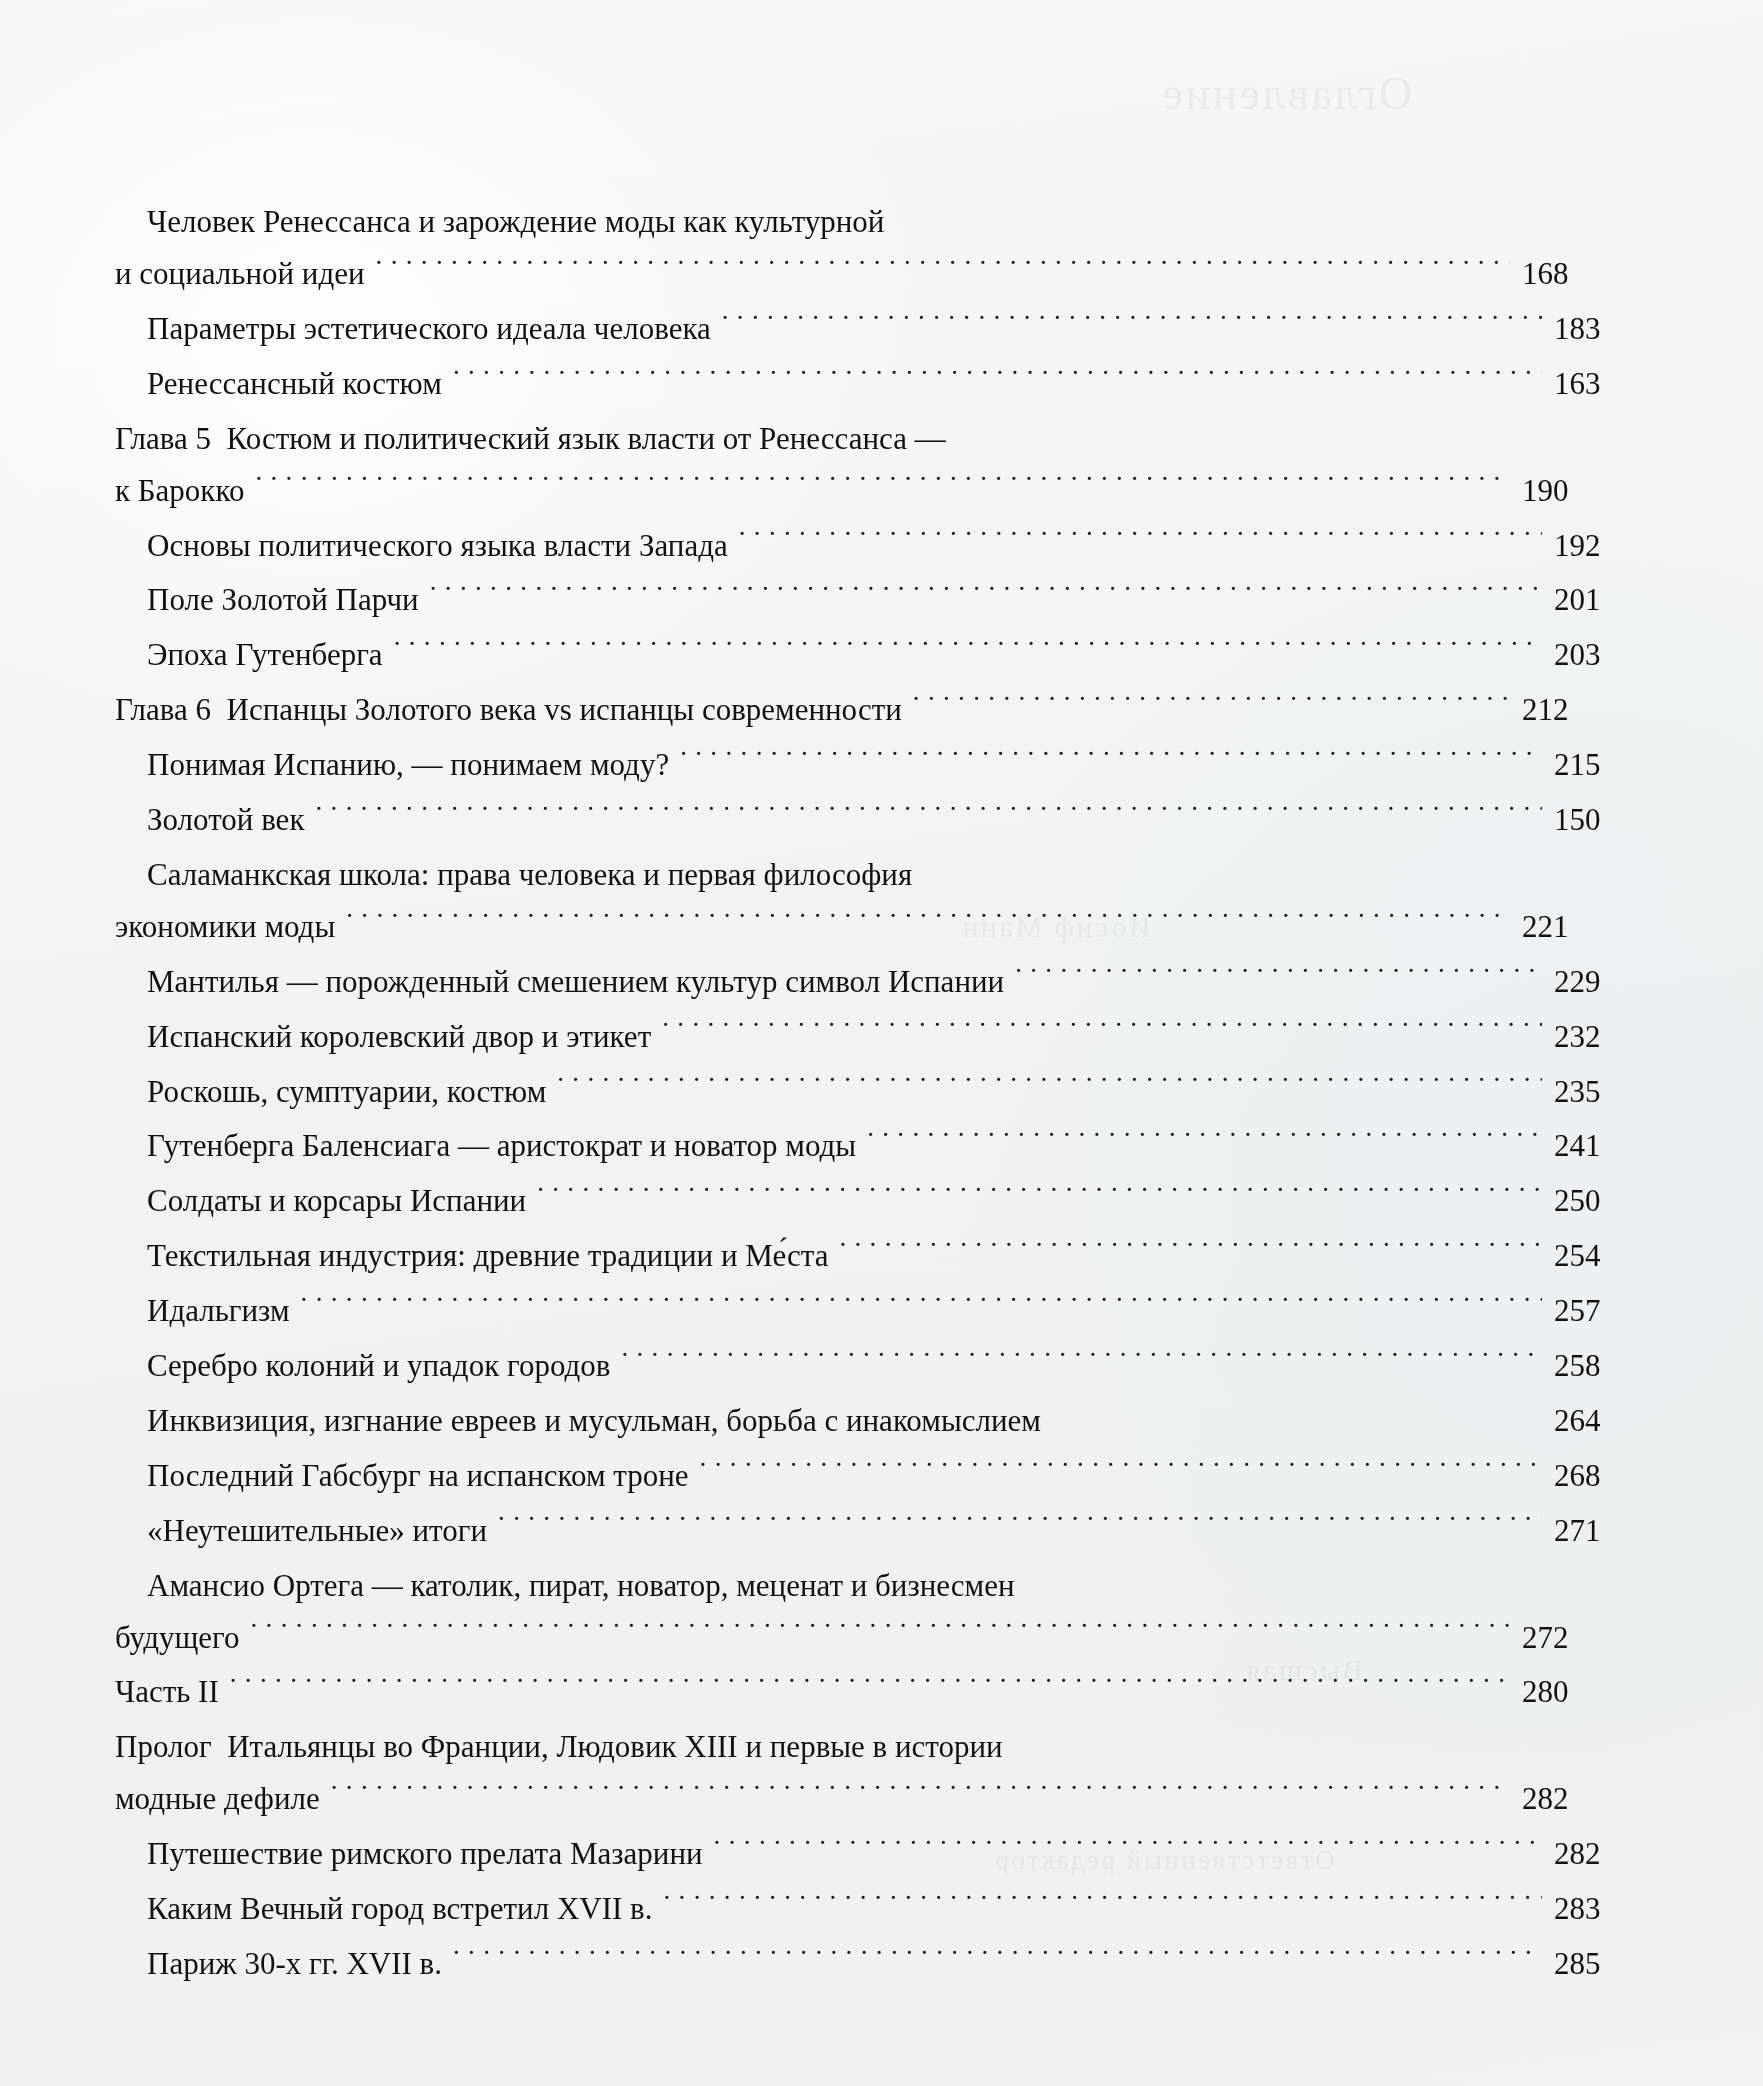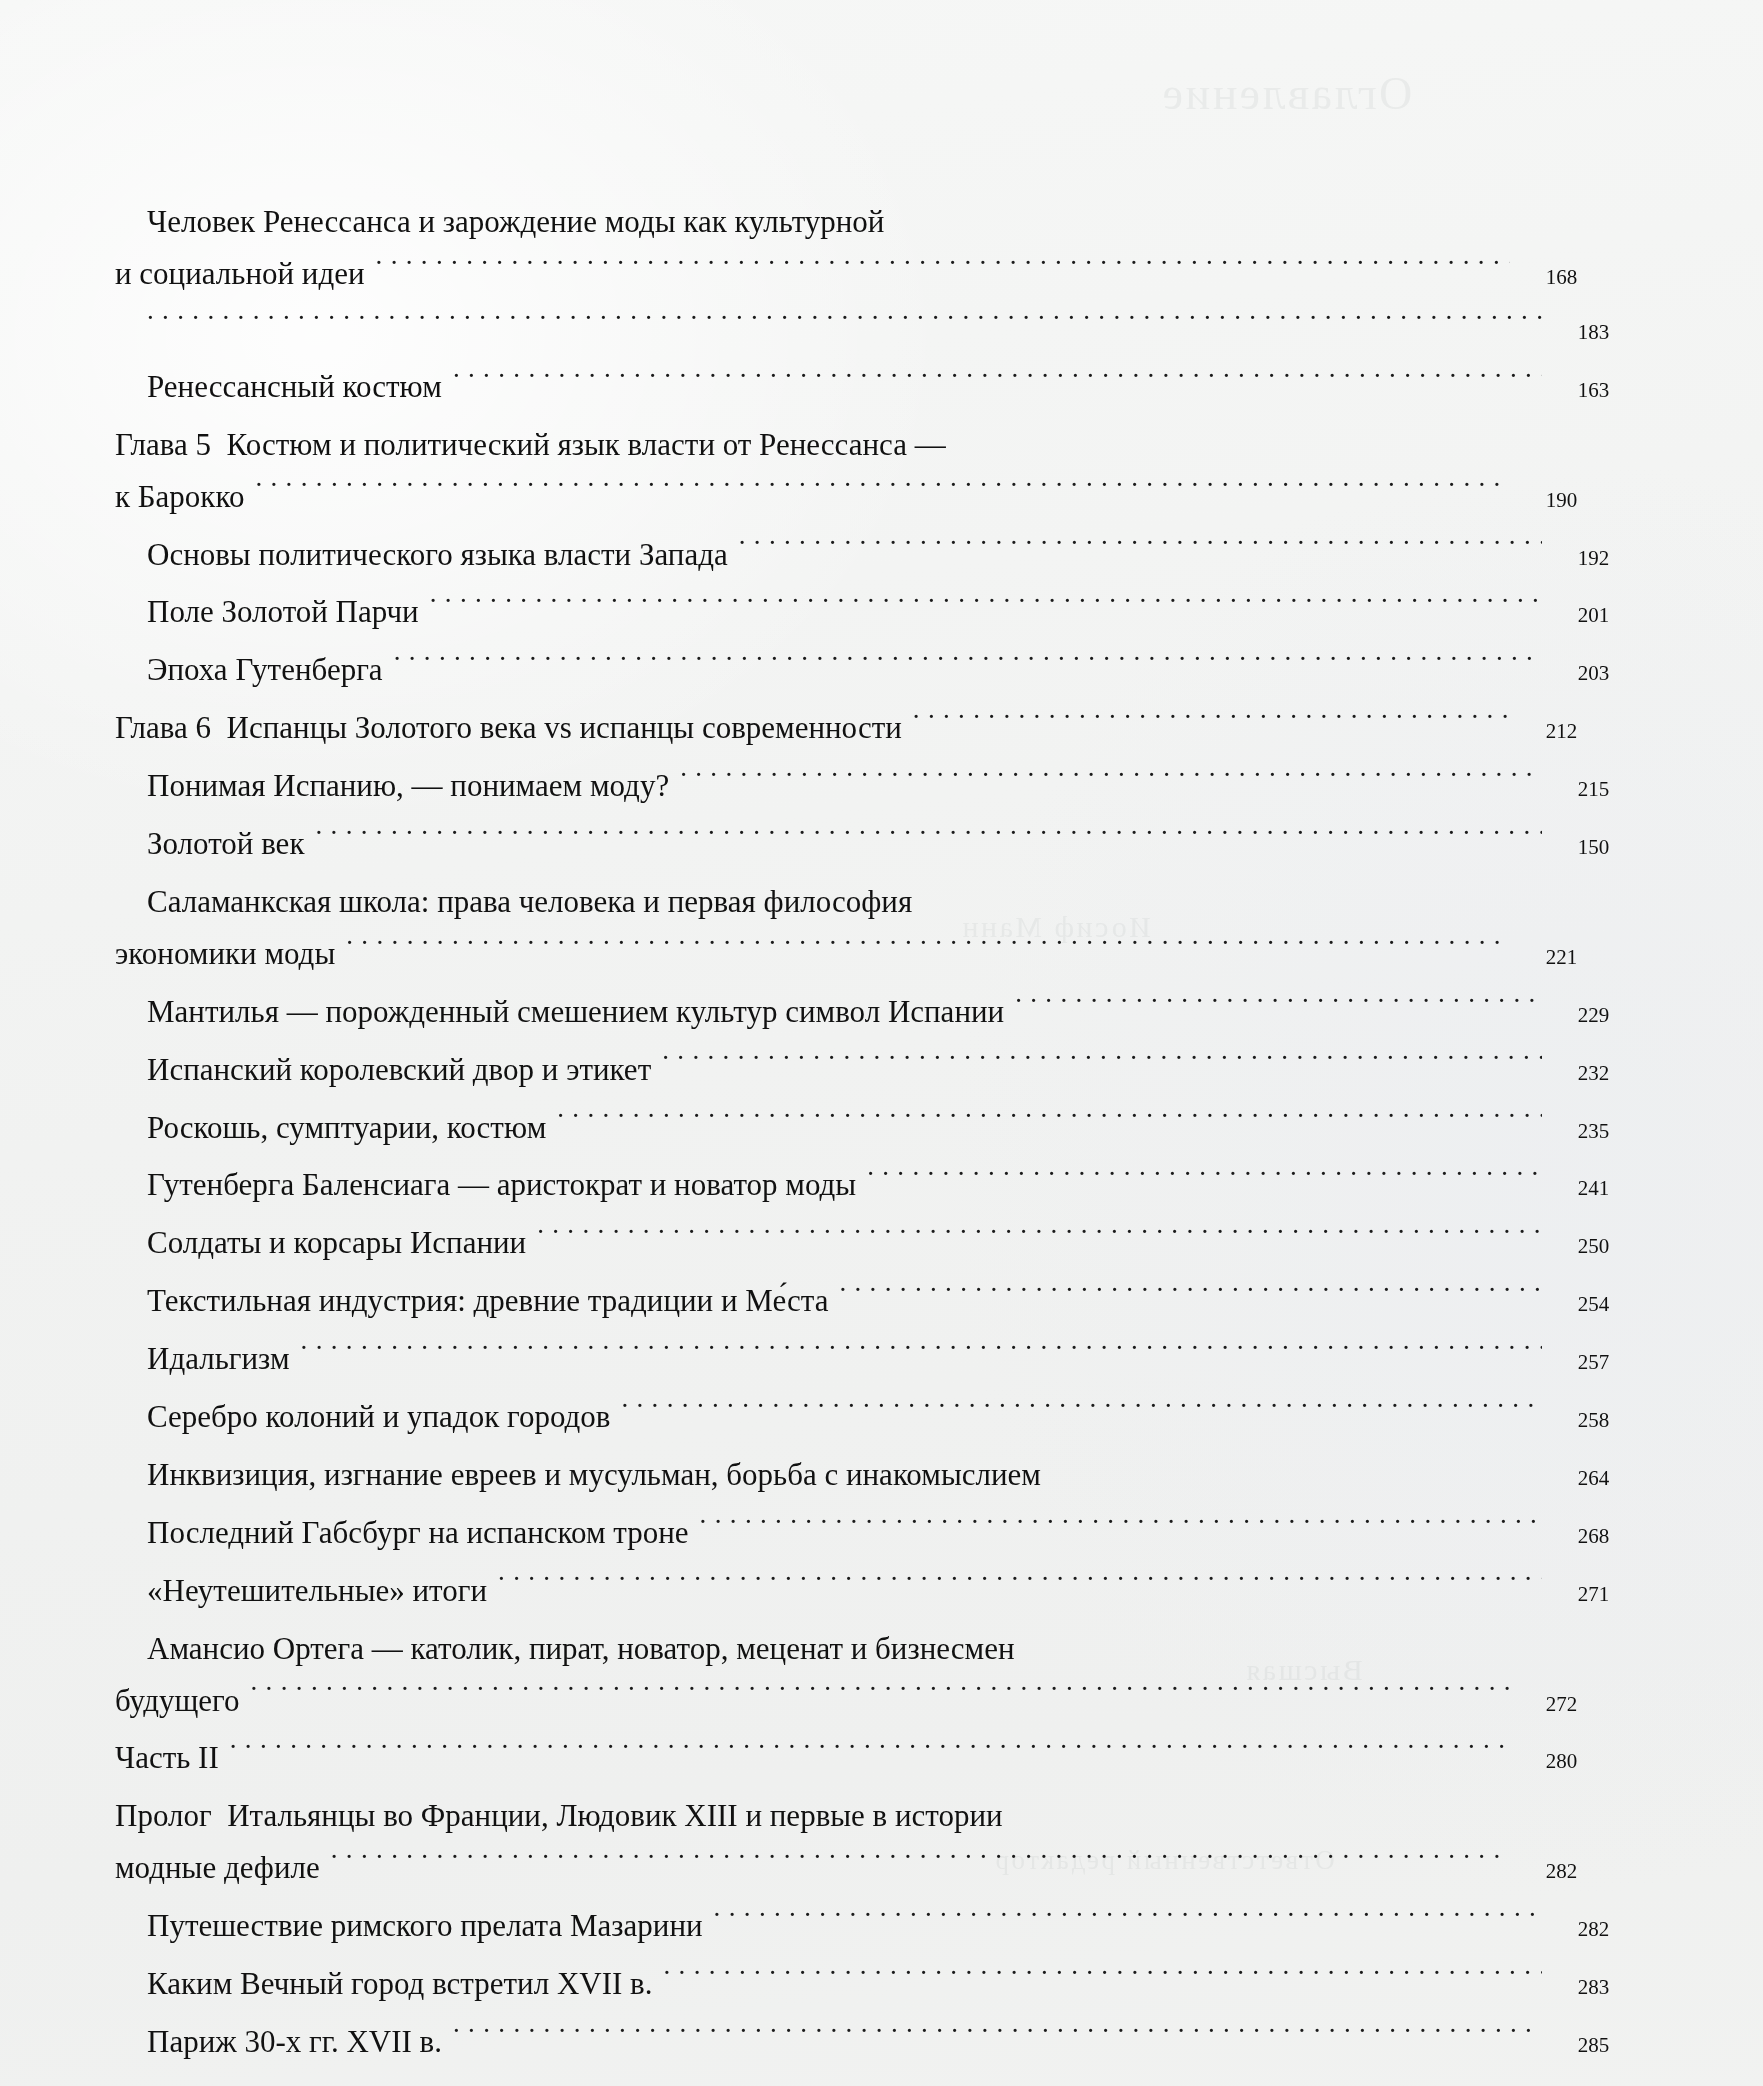--- a/index.html
+++ b/index.html
@@ -95,23 +95,23 @@
     font-size: 27px;
     letter-spacing: 0.8px;
     color: #1a1a1a;
   }
   
   .leader.none::before { content: ""; }
 
   .page-num {
     flex: 0 0 auto;
     width: 79px;
-    text-align: center;
+    text-align: left;
     padding-left: 12.5px;
-    font-size: 21px;
+    font-size: 31px;
     font-variant-numeric: lining-nums;
   }
   .page-num.empty { visibility: hidden; }
 </style>
 </head>
 <body>
 
 <div id="page">
 
   <div id="paper-texture"></div>
@@ -131,20 +131,21 @@
           <span class="page-num empty"></span>
         </div>
         <div class="toc-line cont">
           <span class="entry-text">и социальной идеи</span>
           <span class="leader"></span>
           <span class="page-num">168</span>
         </div>
       </div>
       <div class="toc-entry level-2">
         <div class="toc-line">
+          <span class="entry-text">Параметры эстетического идеала человека</span>
           <span class="leader"></span>
           <span class="page-num">183</span>
         </div>
       </div>
       <div class="toc-entry level-2">
         <div class="toc-line">
           <span class="entry-text">Ренессансный костюм</span>
           <span class="leader"></span>
           <span class="page-num">163</span>
         </div>

